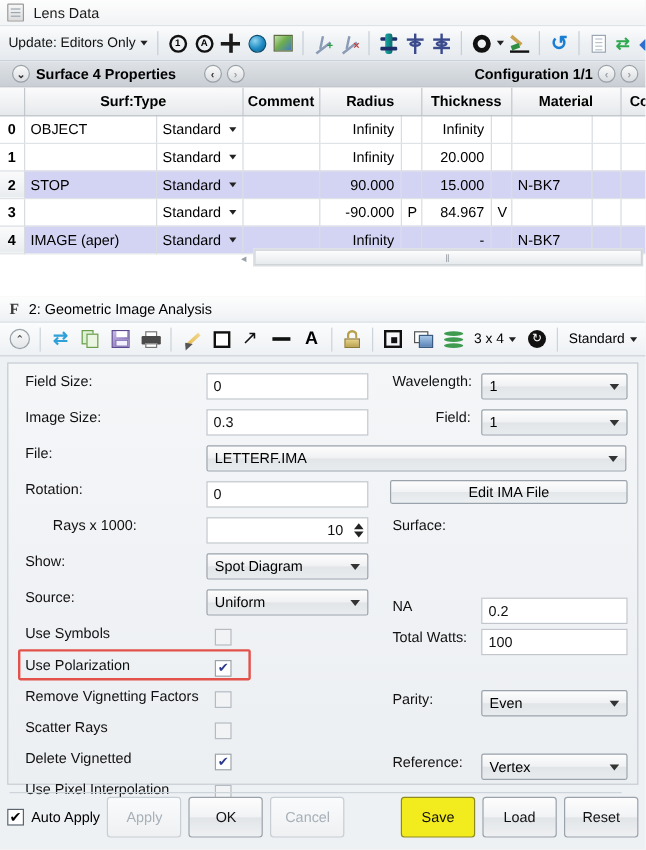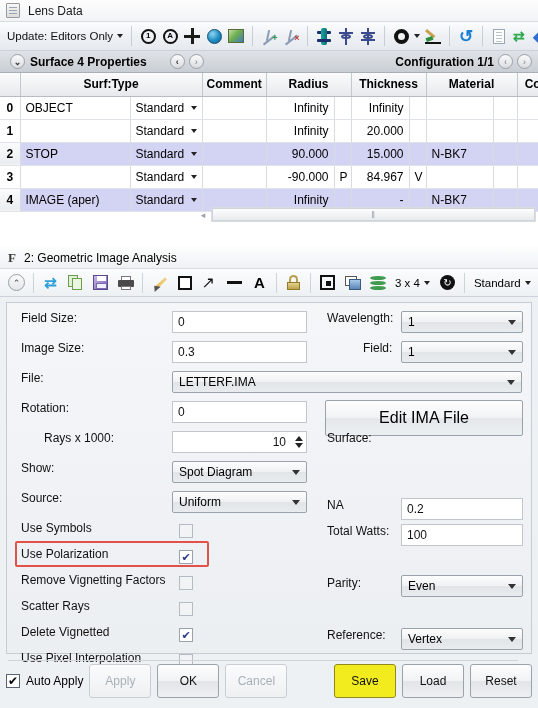--- a/index.html
+++ b/index.html
@@ -218,23 +218,23 @@
   }
   .txtfield.right { justify-content:flex-end; padding-right:4px; }
   .combo {
     height:22px; border:1px solid #9aa3ab; border-radius:2px;
     background: linear-gradient(to bottom,#fdfdfd 0%, #f0f1f3 48%, #e2e5e8 52%, #e9ecef 100%);
     display:flex; align-items:center; justify-content:space-between;
     padding:0 6px 0 6px; font-size:12px;
   }
   .combo .cr { width:0;height:0;border-left:4px solid transparent;border-right:4px solid transparent;border-top:5px solid #333; }
   .btnstd {
-    height:36px; border:1px solid #9aa3ab; border-radius:2px;
+    height:20px; border:1px solid #9aa3ab; border-radius:2px;
     background: linear-gradient(to bottom,#fdfdfd 0%, #f2f3f5 48%, #e4e7ea 52%, #edf0f2 100%);
-    display:flex;align-items:center;justify-content:center;font-size:16px;text-align:right;
+    display:flex;align-items:center;justify-content:center;font-size:12px;text-align:right;
   }
   .spin {
     position:absolute; right:1px; top:1px; width:14px; height:20px;
     display:flex; flex-direction:column; align-items:center; justify-content:center; gap:2px;
   }
   .spin .up{width:0;height:0;border-left:4px solid transparent;border-right:4px solid transparent;border-bottom:5px solid #222;}
   .spin .dn{width:0;height:0;border-left:4px solid transparent;border-right:4px solid transparent;border-top:5px solid #222;}
   .cbx {
     width:14px;height:14px;border:1px solid #b4bbc2;background:#f2f3f5;
     display:flex;align-items:center;justify-content:center;

